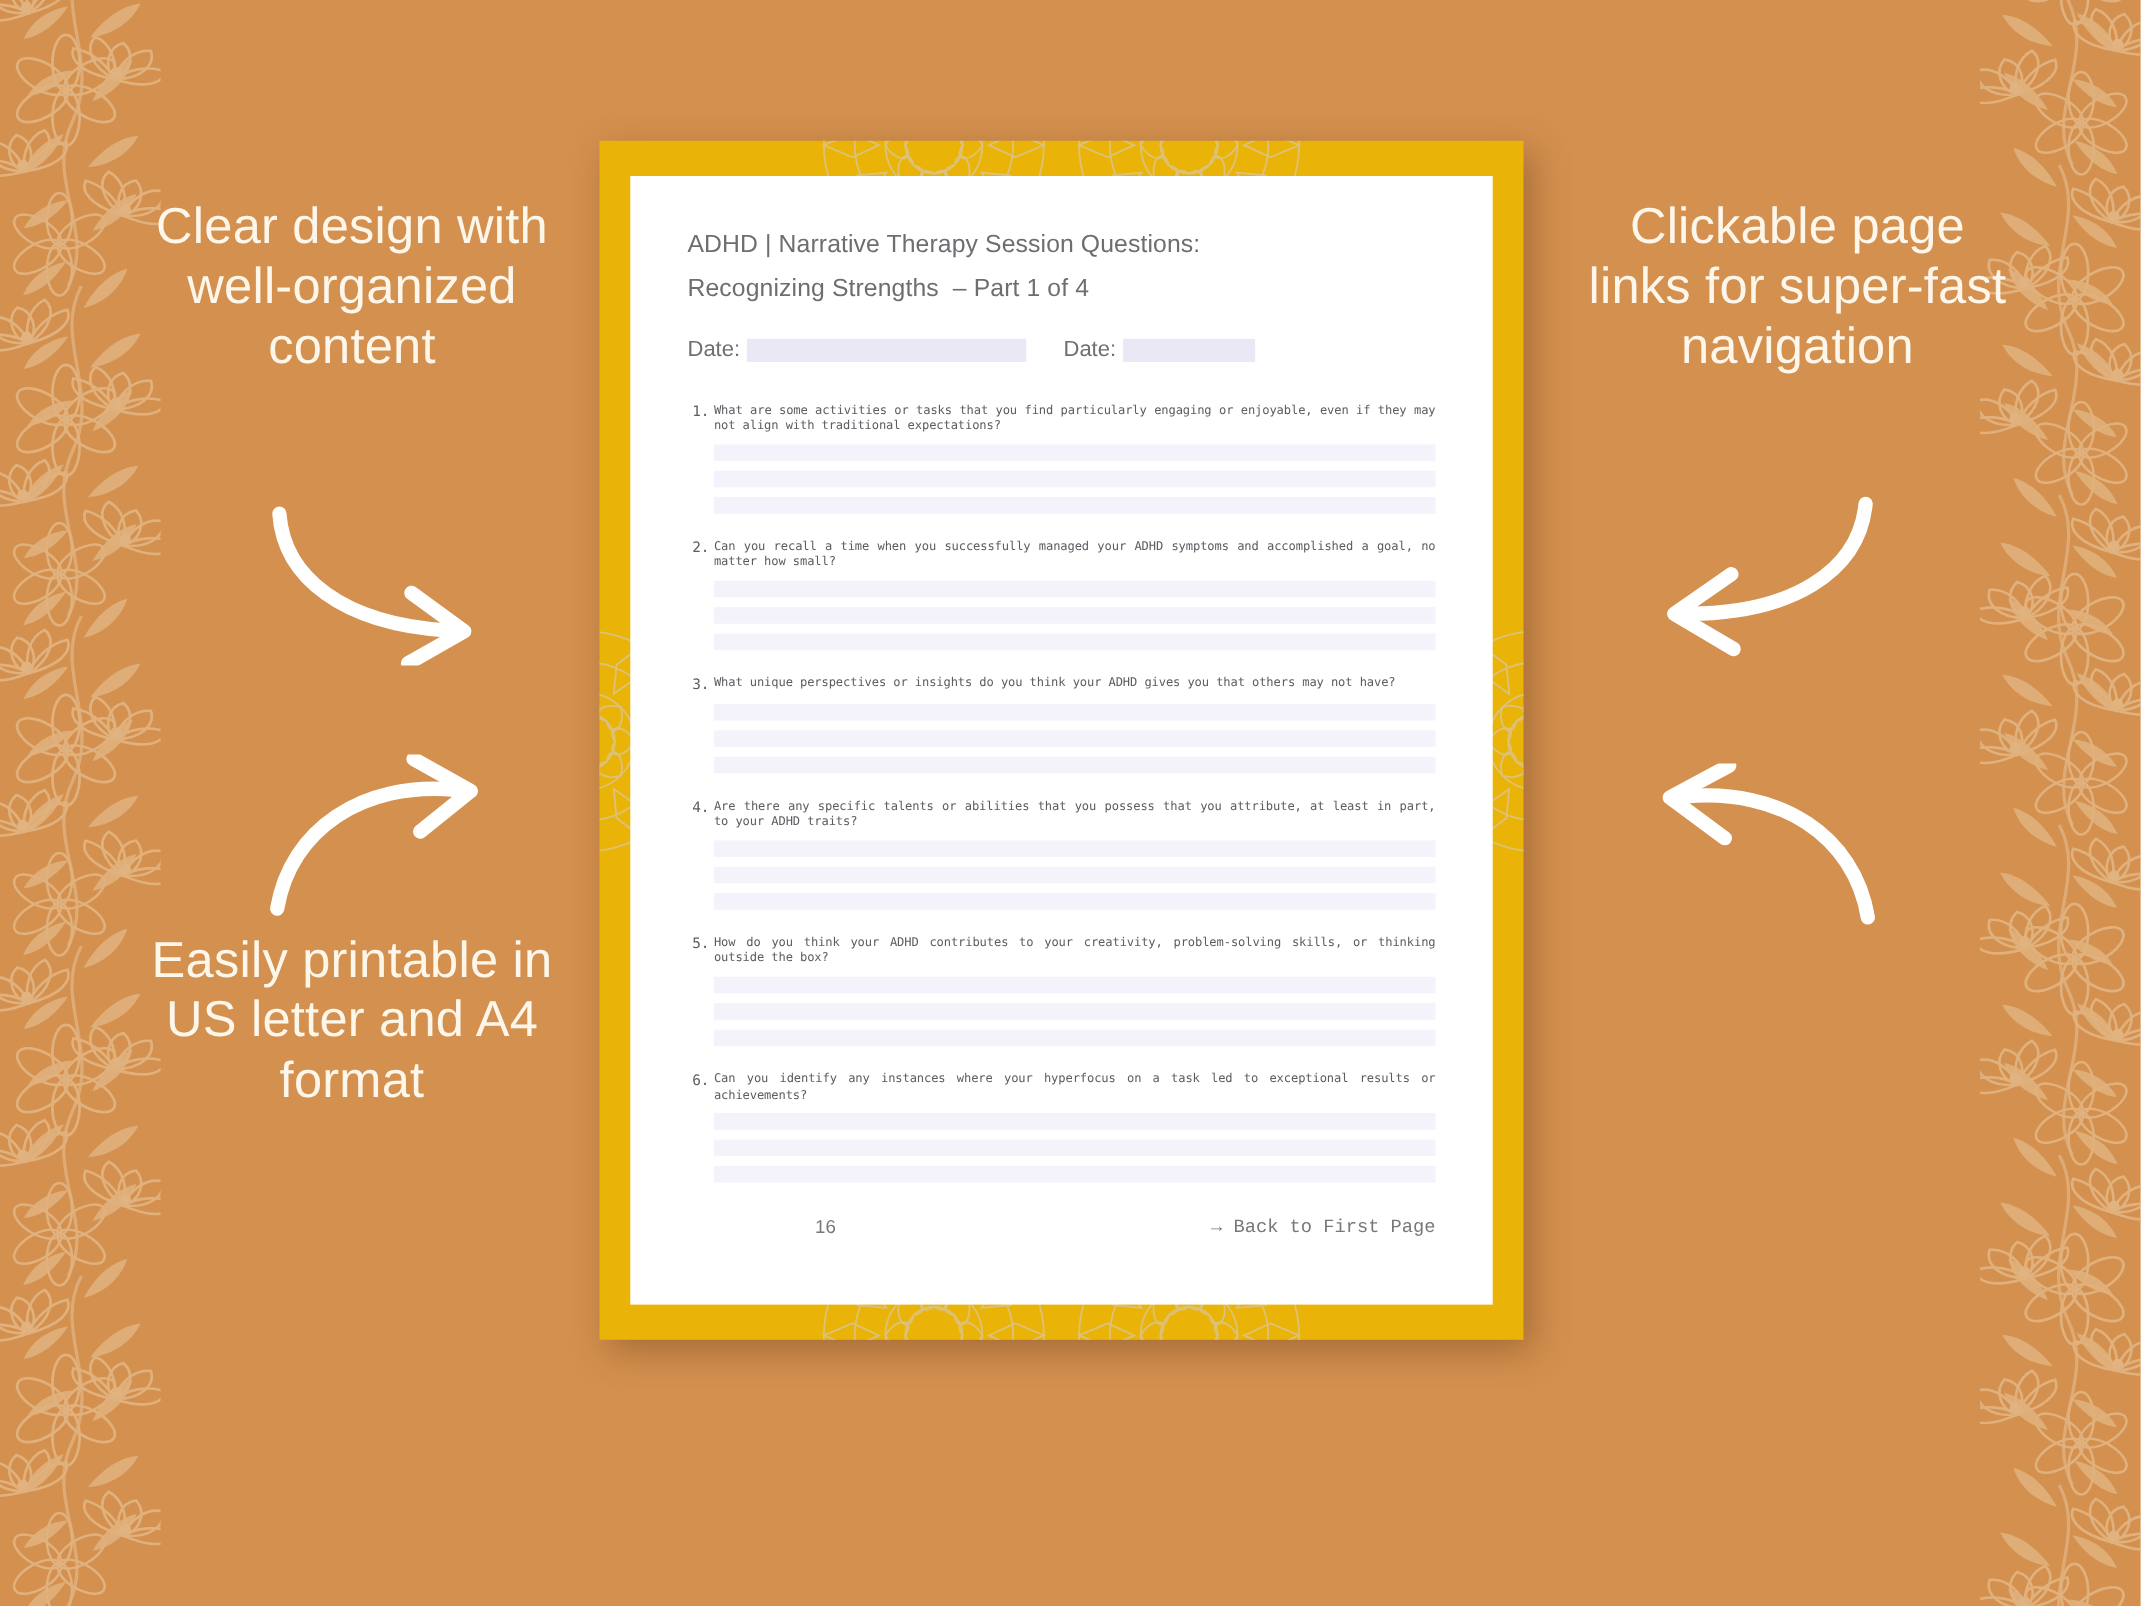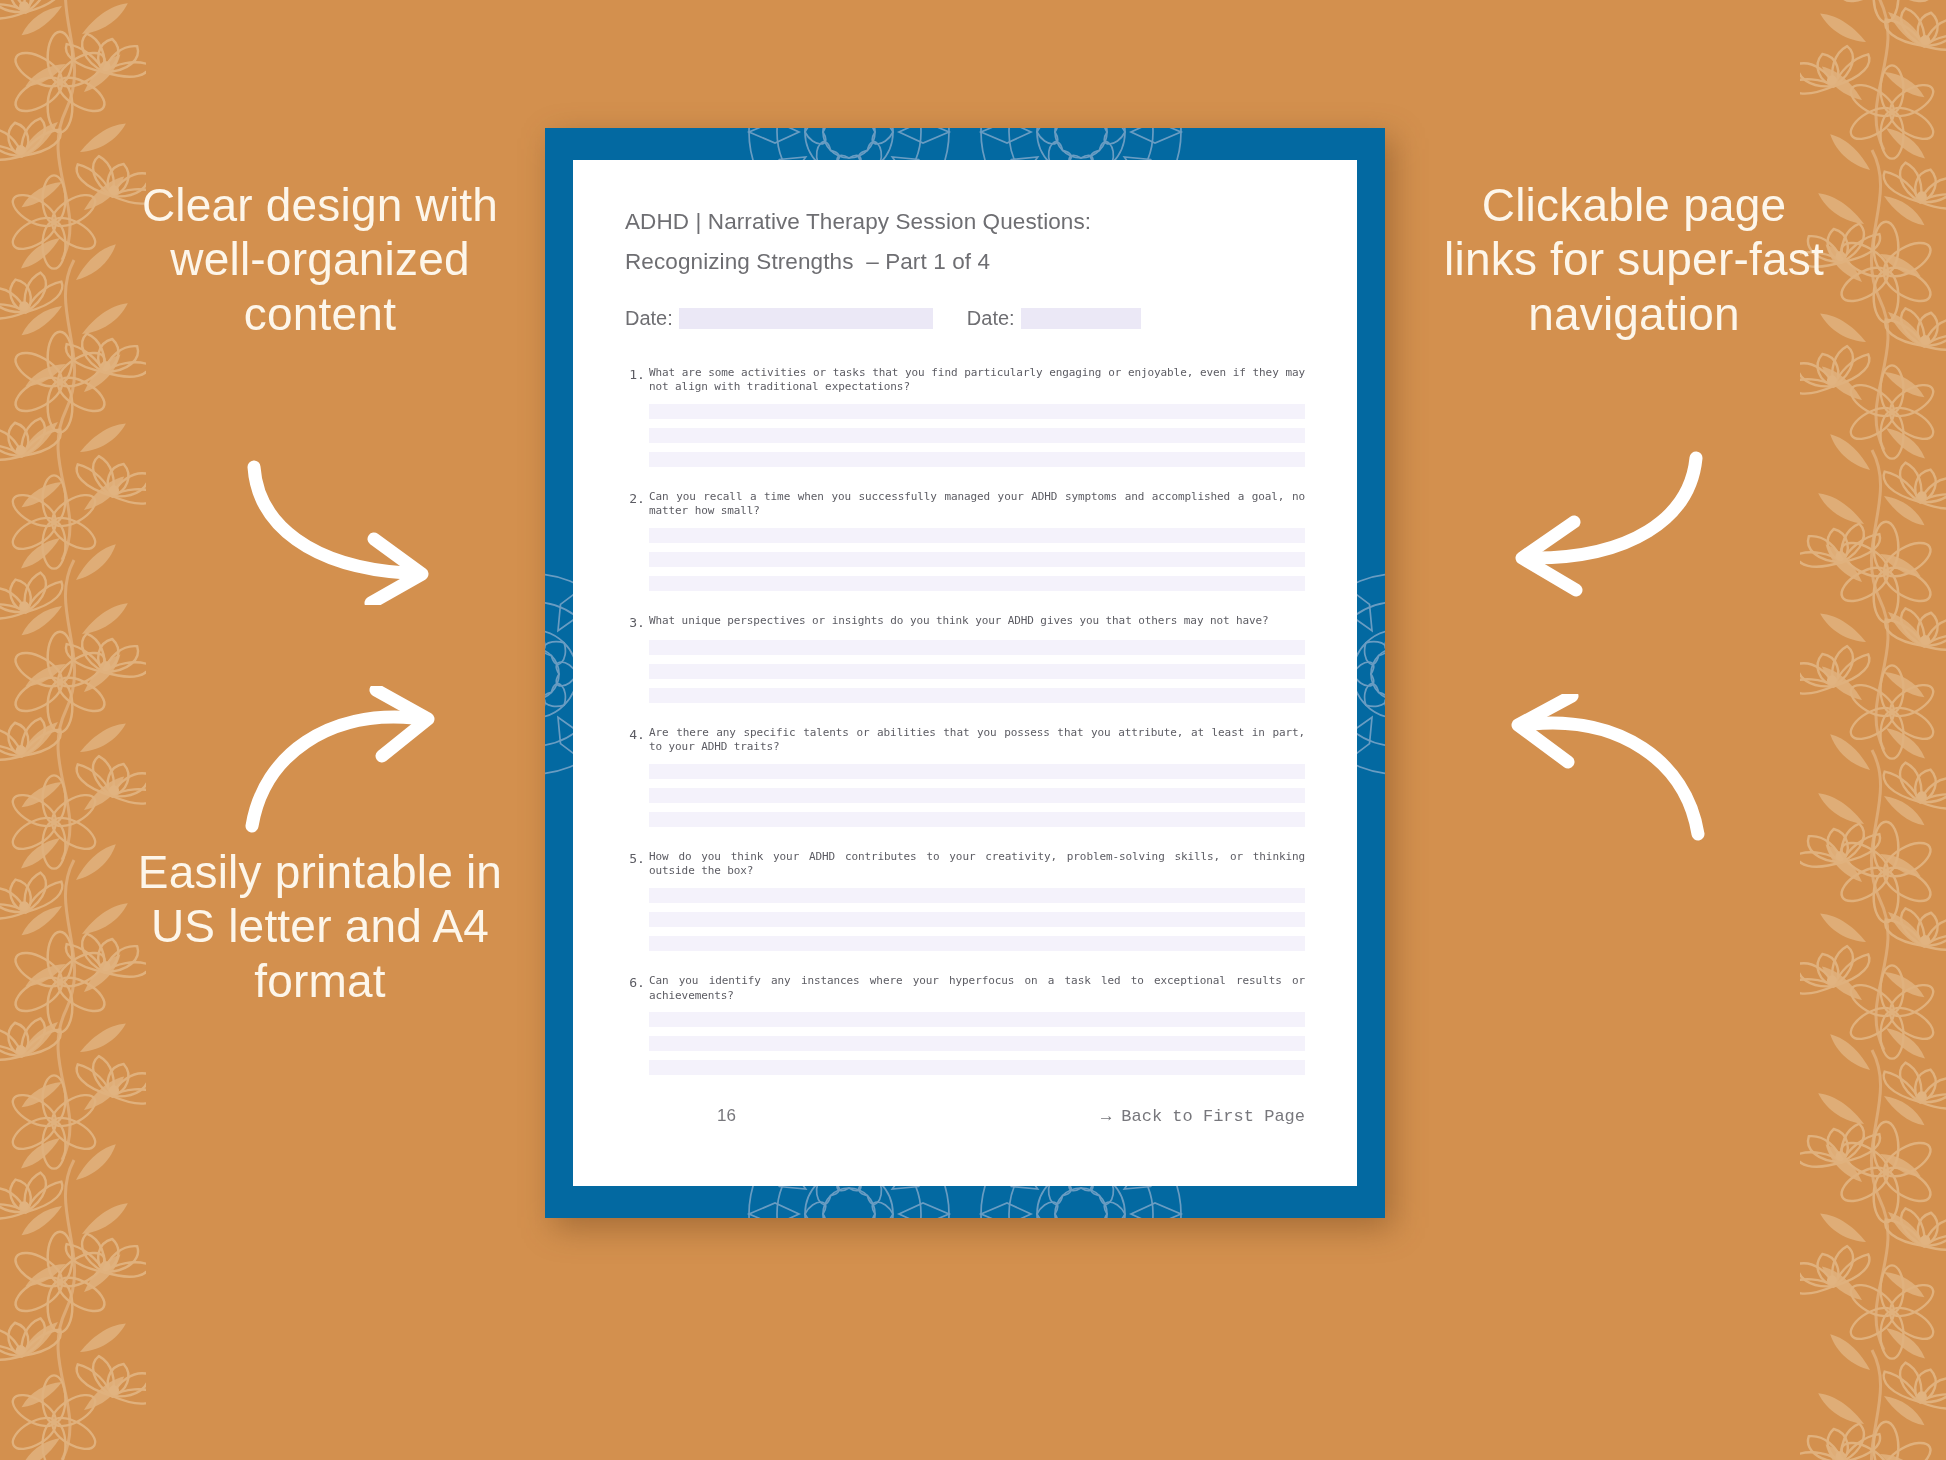--- a/index.html
+++ b/index.html
@@ -52,21 +52,21 @@
     left: 553px; top: 138px;
     width: 840px; height: 1090px;
     background: rgba(90,50,15,.38);
     filter: blur(16px);
     border-radius: 2px;
   }
   #paper {
     position: absolute;
     left: 545px; top: 128px;
     width: 840px; height: 1090px;
-    background: #0369a1;
+    background: #eab308;
     overflow: hidden;
   }
   .mandala { position: absolute; opacity: .5; pointer-events: none; }
   .mandala.top    { top: -112px;  left: 188px; }
   .mandala.bottom { bottom: -112px; left: 188px; }
   .mandala.left   { top: 430px;   left: -128px; }
   .mandala.right  { top: 430px;   right: -128px; }
 
   #sheet {
     position: absolute;
@@ -122,21 +122,21 @@
     background: #f4f2fb;
     margin-bottom: 9px;
   }
 
   #footer {
     position: absolute;
     left: 52px; right: 52px; bottom: 60px;
     display: flex; align-items: center;
     color: #77777c; font-size: 17px;
   }
-  #footer .pagenum { margin-left: 92px; }
+  #footer .pagenum { margin-left: 116px; }
   #footer .backlink { margin-left: auto; white-space: pre; font-family: Liberation Mono, monospace; }
 
   
   #banner {
     position: absolute; left: 0; right: 0; bottom: 0;
     height: 132px;
     display: flex; align-items: center; justify-content: center;
   }
   #banner-text {
     color: #ffffff;

